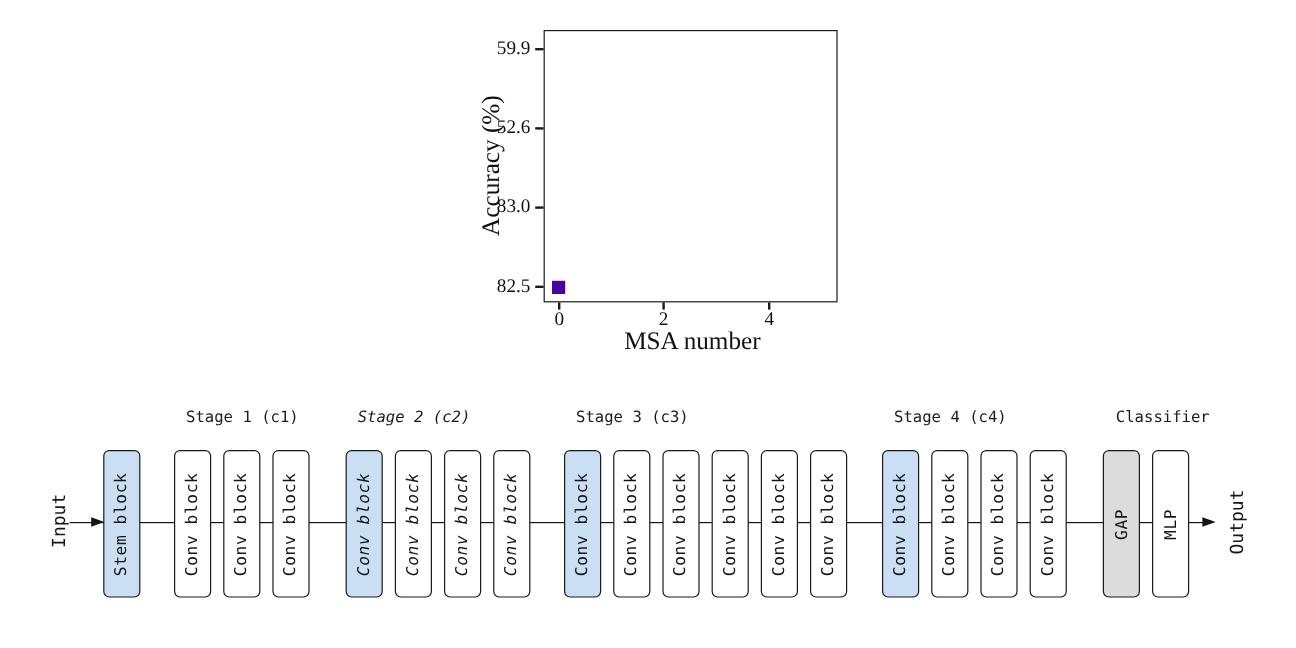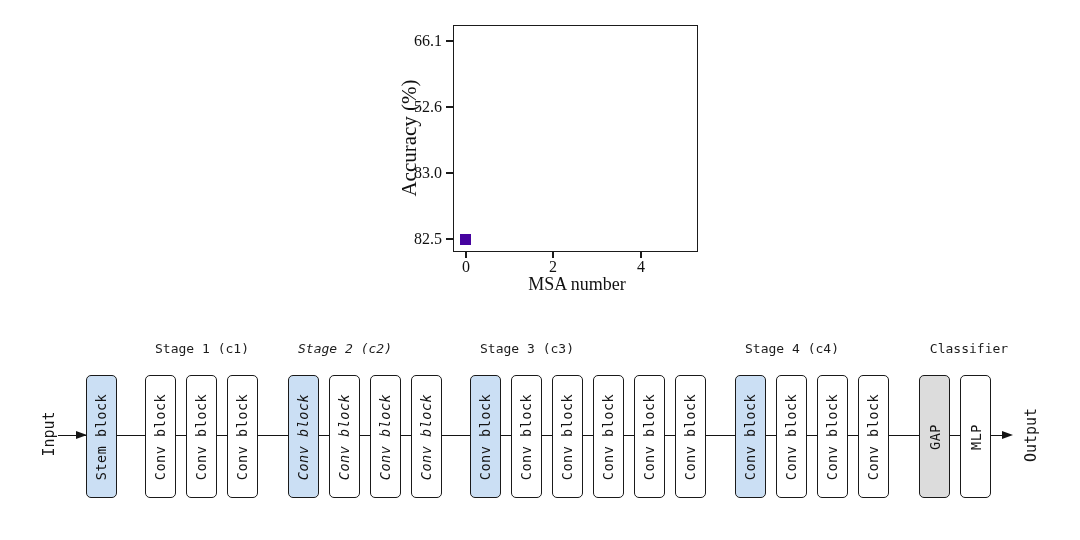--- a/index.html
+++ b/index.html
@@ -13,21 +13,21 @@
   .ytick-label { position:absolute; left:378px; width:64px; height:20px; line-height:20px;
                  text-align:right; font-size:16px; }
   .ytick-mark { position:absolute; left:446px; width:7px; height:1.6px; background:#1b1b1b; }
   .xtick-label { position:absolute; width:40px; height:20px; line-height:20px;
                  text-align:center; top:257px; font-size:16px; }
   .xtick-mark { position:absolute; top:252px; width:1.6px; height:6px; background:#1b1b1b; }
   .marker { position:absolute; left:460px; top:234px; width:11px; height:11px; }
   .ylabel { left:409px; top:138px; transform:translate(-50%,-50%) rotate(-90deg);
             font-size:21px; white-space:nowrap; }
   .xlabel { left:577px; top:284px; transform:translate(-50%,-50%);
-            font-size:18px; white-space:nowrap; }
+            font-size:21px; white-space:nowrap; }
 
   
   .connector { position:absolute; left:58px; top:434.5px; width:950px; height:1.6px;
                background:#141414; z-index:1; }
   .arrowhead { position:absolute; width:0; height:0; z-index:1;
                border-top:4.5px solid transparent; border-bottom:4.5px solid transparent;
                border-left:11px solid #141414; top:430.7px; }
   .io-label { position:absolute; color:#161616; font-size:15px; white-space:nowrap;
               transform:translate(-50%,-50%) rotate(-90deg); z-index:2; }
   .group { position:absolute; top:375px; height:123px; display:flex; gap:10px; z-index:2; }
@@ -43,21 +43,21 @@
 <body>
 
 <div class="page">
 
   <div>
     <div class="chart-text ylabel">Accuracy (%)</div>
     <div class="chart-text xlabel">MSA number</div>
 
     <div class="axes"></div>
 
-    <div class="chart-text ytick-label" style="top:31px">66.1</div>
+    <div class="chart-text ytick-label" style="top:31px">59.9</div>
     <div class="chart-text ytick-label" style="top:97px">52.6</div>
     <div class="chart-text ytick-label" style="top:163px">83.0</div>
     <div class="chart-text ytick-label" style="top:229px">82.5</div>
 
     <div class="ytick-mark" style="top:40.2px"></div>
     <div class="ytick-mark" style="top:106.2px"></div>
     <div class="ytick-mark" style="top:172.2px"></div>
     <div class="ytick-mark" style="top:238.2px"></div>
 
     <div class="chart-text xtick-label" style="left:446px">0</div>

